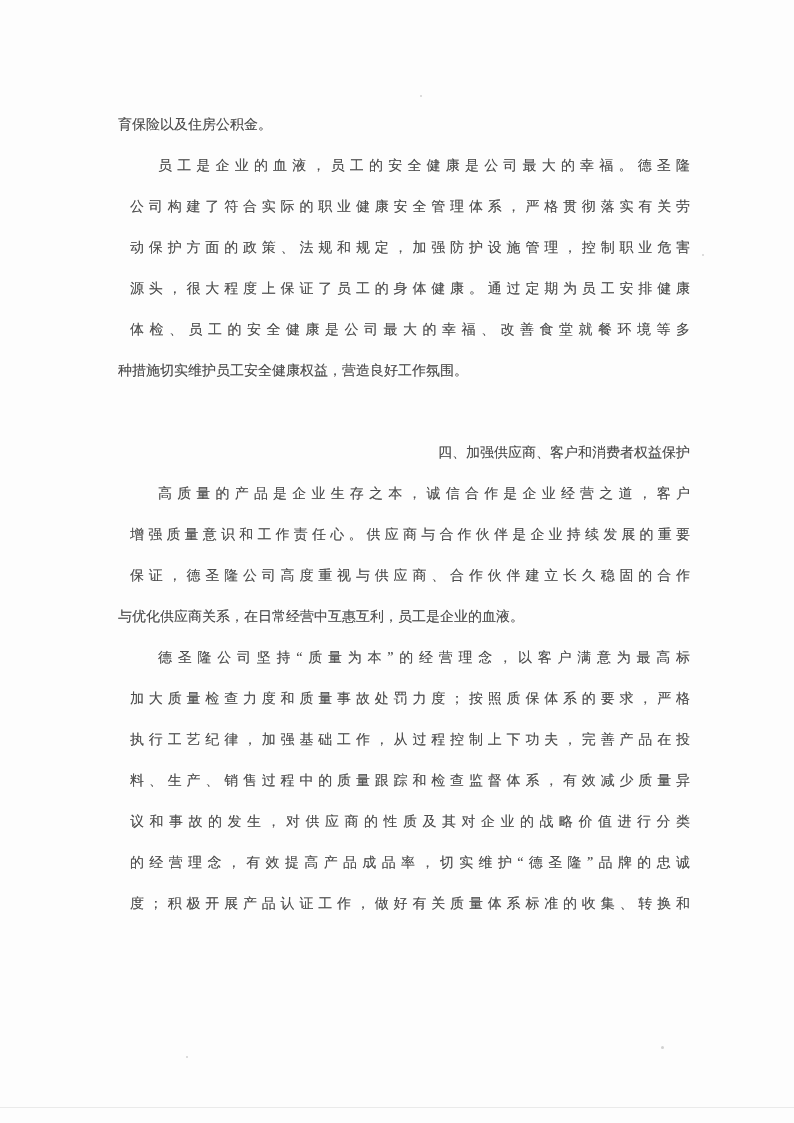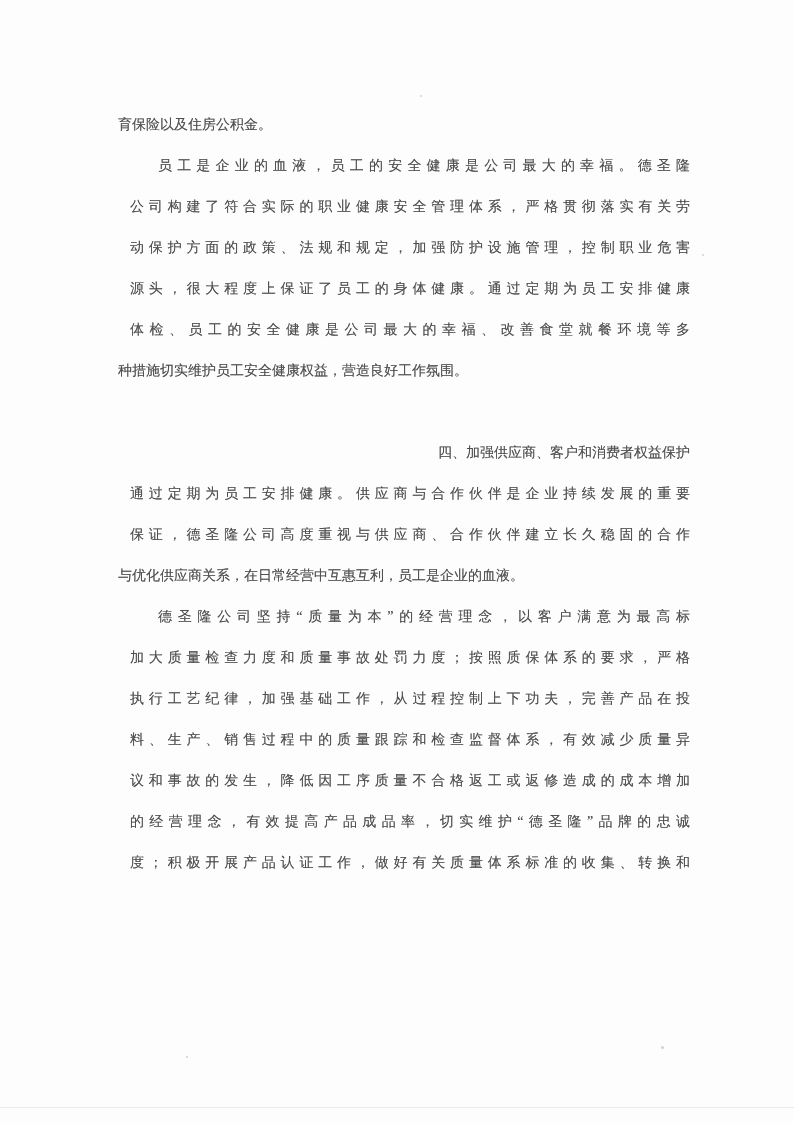--- a/index.html
+++ b/index.html
@@ -71,29 +71,30 @@
     <div class="line fill">公司构建了符合实际的职业健康安全管理体系，严格贯彻落实有关劳</div>
     <div class="line fill">动保护方面的政策、法规和规定，加强防护设施管理，控制职业危害</div>
     <div class="line fill">源头，很大程度上保证了员工的身体健康。通过定期为员工安排健康</div>
     <div class="line fill">体检、员工的安全健康是公司最大的幸福、改善食堂就餐环境等多</div>
     <div class="line">种措施切实维护员工安全健康权益，营造良好工作氛围。</div>
 
     <div class="gap"></div>
 
     <div class="line heading">四、加强供应商、客户和消费者权益保护</div>
 
-    <div class="line fill">通过定期为员工安排健康。供应商与合作伙伴是企业持续发展的重要</div>
+    <div class="line fill indent">高质量的产品是企业生存之本，诚信合作是企业经营之道，客户</div>
+    <div class="line fill">增强质量意识和工作责任心。供应商与合作伙伴是企业持续发展的重要</div>
     <div class="line fill">保证，德圣隆公司高度重视与供应商、合作伙伴建立长久稳固的合作</div>
     <div class="line">与优化供应商关系，在日常经营中互惠互利，员工是企业的血液。</div>
 
     <div class="line fill indent">德圣隆公司坚持“质量为本”的经营理念，以客户满意为最高标</div>
     <div class="line fill">加大质量检查力度和质量事故处罚力度；按照质保体系的要求，严格</div>
     <div class="line fill">执行工艺纪律，加强基础工作，从过程控制上下功夫，完善产品在投</div>
     <div class="line fill">料、生产、销售过程中的质量跟踪和检查监督体系，有效减少质量异</div>
-    <div class="line fill">议和事故的发生，降低因工序质量不合格返工或返修造成的成本增加</div>
+    <div class="line fill">议和事故的发生，对供应商的性质及其对企业的战略价值进行分类</div>
     <div class="line fill">的经营理念，有效提高产品成品率，切实维护“德圣隆”品牌的忠诚</div>
     <div class="line fill">度；积极开展产品认证工作，做好有关质量体系标准的收集、转换和</div>
 
   </div>
 
   <div class="speck" style="left:661px; top:1046px; width:3px; height:3px;"></div>
   <div class="speck" style="left:186px; top:1056px; width:2px; height:2px;"></div>
   <div class="speck" style="left:702px; top:254px; width:2px; height:2px;"></div>
   <div class="speck" style="left:420px; top:95px; width:2px; height:2px;"></div>
   <div class="edge-line" style="top:1107px;"></div>

